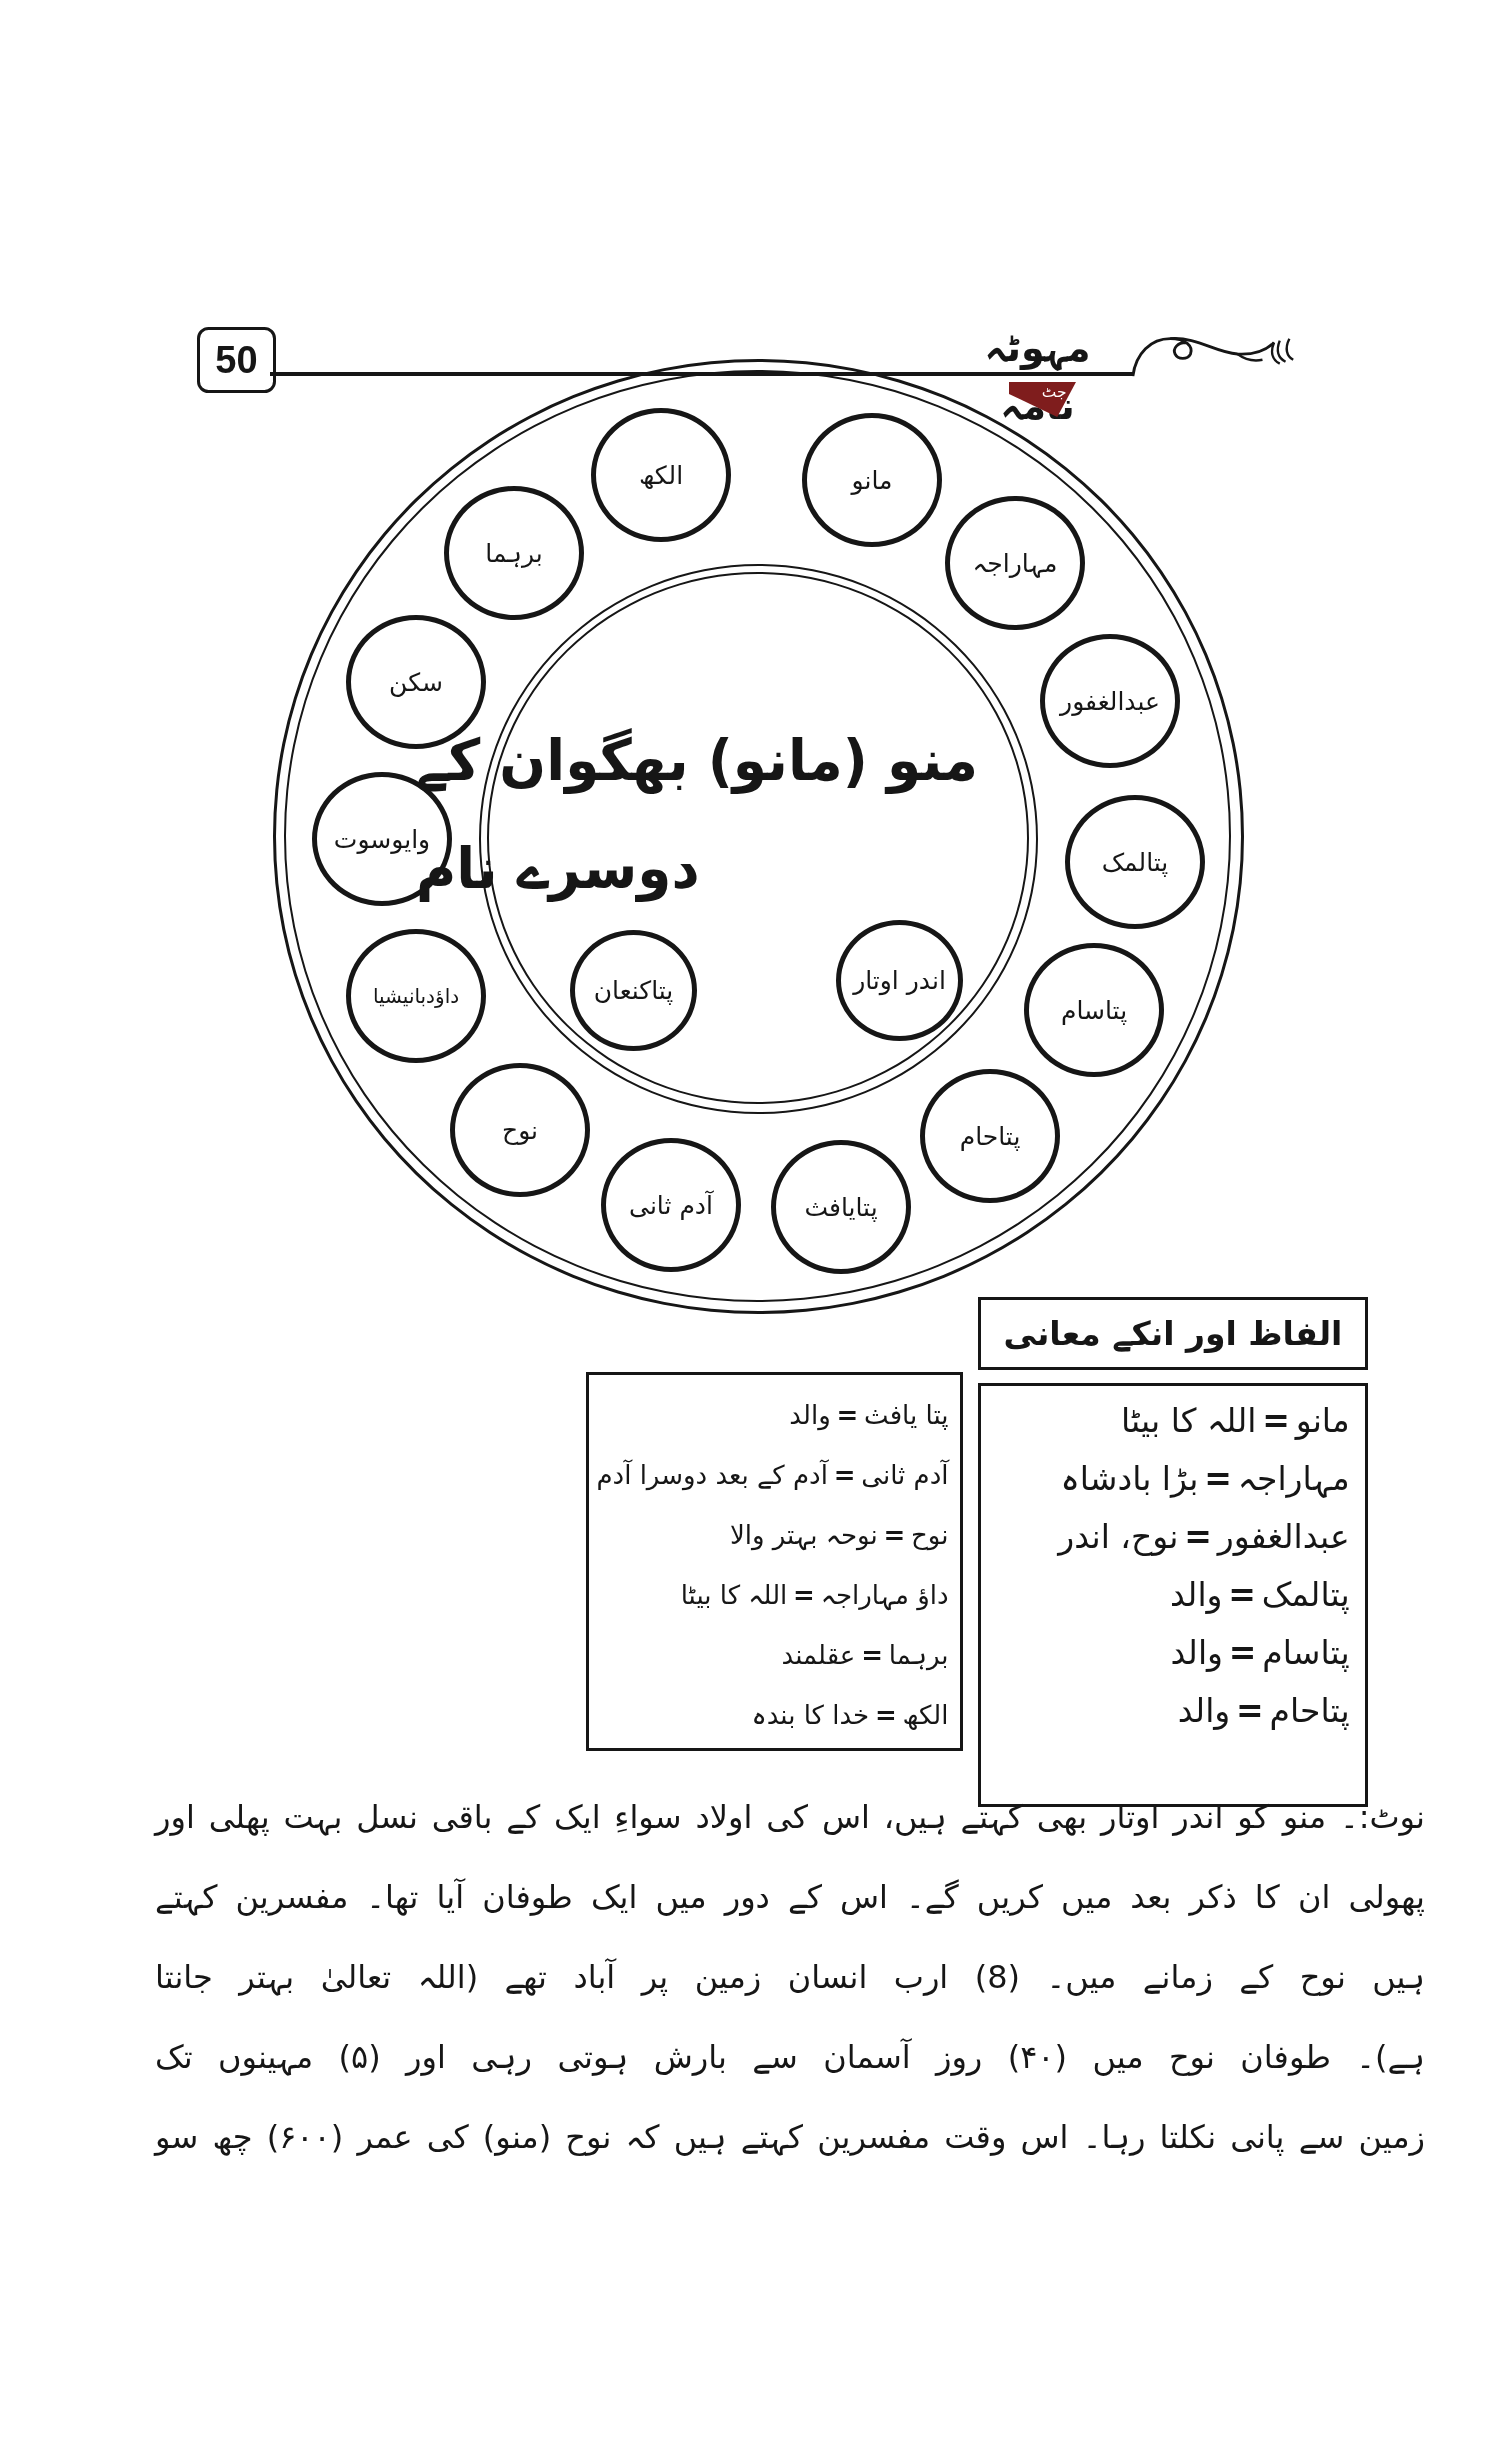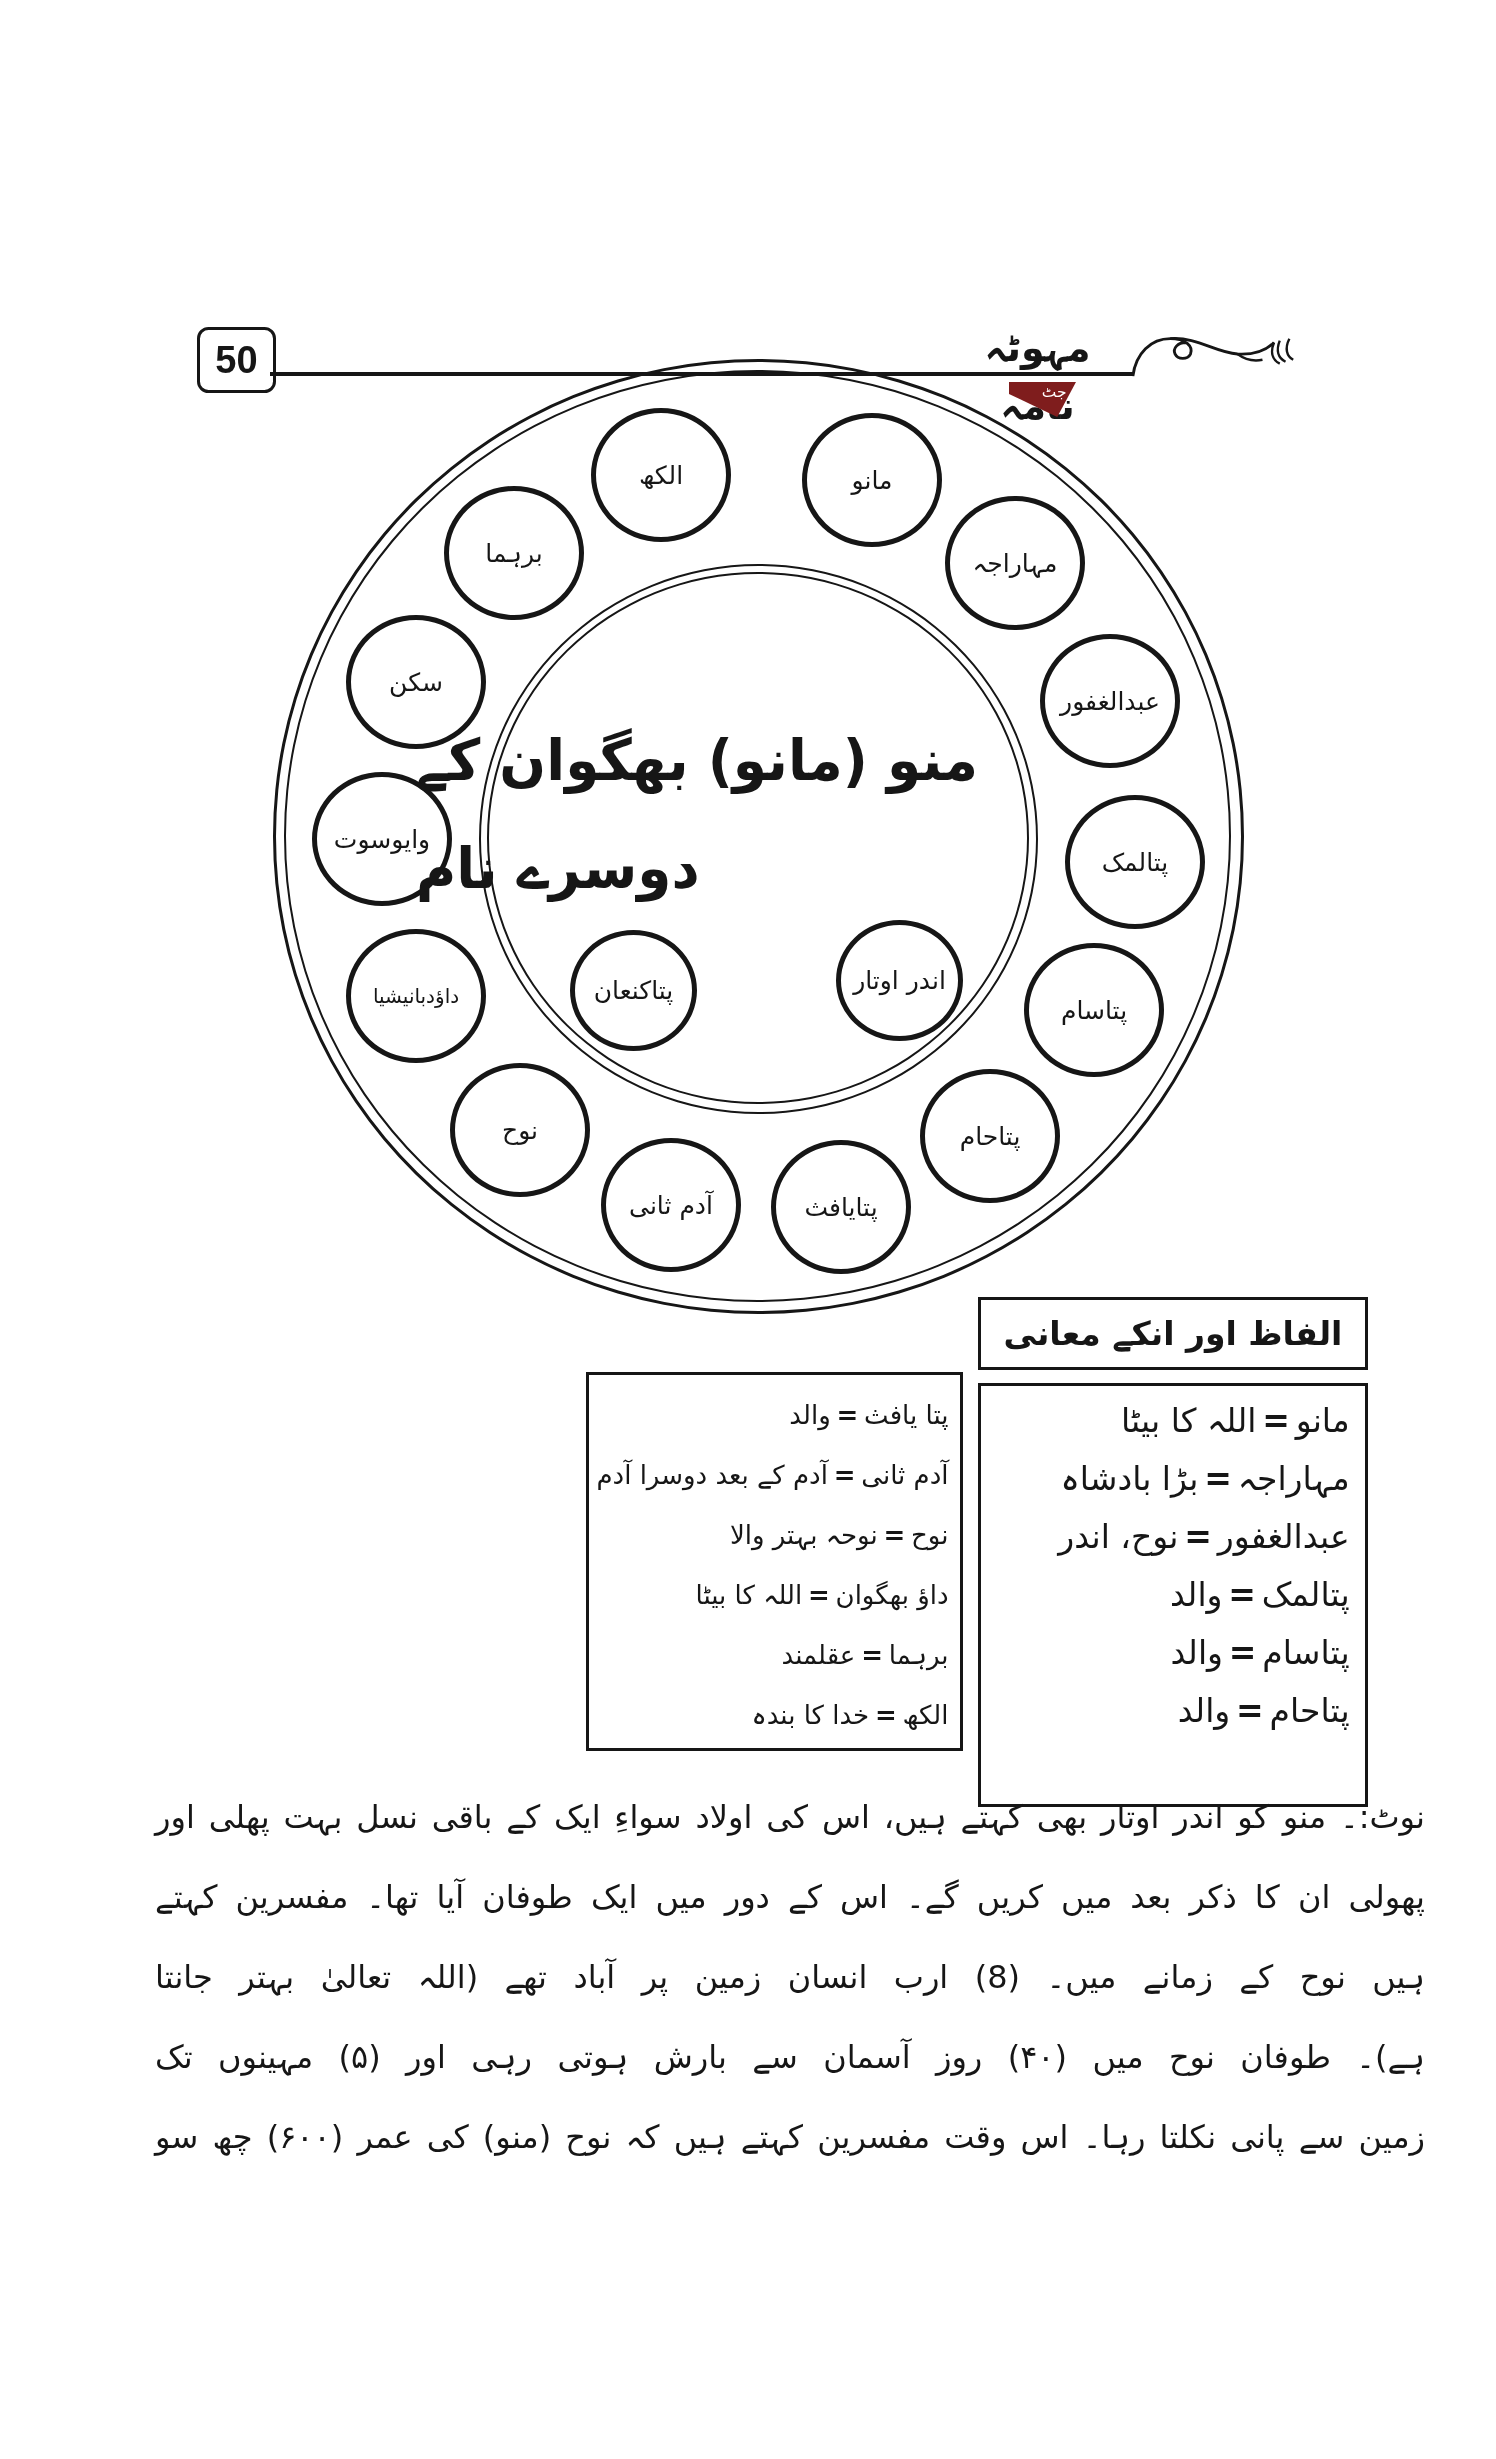--- a/index.html
+++ b/index.html
@@ -146,21 +146,21 @@
   <div class="grow"><span>عبدالغفور</span><span class="eq">=</span><span>نوح، اندر</span></div>
   <div class="grow"><span>پتالمک</span><span class="eq">=</span><span>والد</span></div>
   <div class="grow"><span>پتاسام</span><span class="eq">=</span><span>والد</span></div>
   <div class="grow"><span>پتاحام</span><span class="eq">=</span><span>والد</span></div>
 </div>
 
 <div class="abs gloss-left">
   <div class="grow"><span>پتا یافث</span><span class="eq">=</span><span>والد</span></div>
   <div class="grow"><span>آدم ثانی</span><span class="eq">=</span><span>آدم کے بعد دوسرا آدم</span></div>
   <div class="grow"><span>نوح</span><span class="eq">=</span><span>نوحہ بہتر والا</span></div>
-  <div class="grow"><span>داؤ بھگوان</span><span class="eq">=</span><span>اللہ کا بیٹا</span></div>
+  <div class="grow"><span>داؤ مہاراجہ</span><span class="eq">=</span><span>اللہ کا بیٹا</span></div>
   <div class="grow"><span>برہما</span><span class="eq">=</span><span>عقلمند</span></div>
   <div class="grow"><span>الکھ</span><span class="eq">=</span><span>خدا کا بندہ</span></div>
 </div>
 
 <div class="abs note">
   <div class="note-line">نوٹ:۔ منو کو اندر اوتار بھی کہتے ہیں، اس کی اولاد سواءِ ایک کے باقی نسل بہت پھلی اور</div>
   <div class="note-line">پھولی ان کا ذکر بعد میں کریں گے۔ اس کے دور میں ایک طوفان آیا تھا۔ مفسرین کہتے</div>
   <div class="note-line">ہیں نوح کے زمانے میں۔ (8) ارب انسان زمین پر آباد تھے (اللہ تعالیٰ بہتر جانتا</div>
   <div class="note-line">ہے)۔ طوفان نوح میں (۴۰) روز آسمان سے بارش ہوتی رہی اور (۵) مہینوں تک</div>
   <div class="note-line">زمین سے پانی نکلتا رہا۔ اس وقت مفسرین کہتے ہیں کہ نوح (منو) کی عمر (۶۰۰) چھ سو</div>

